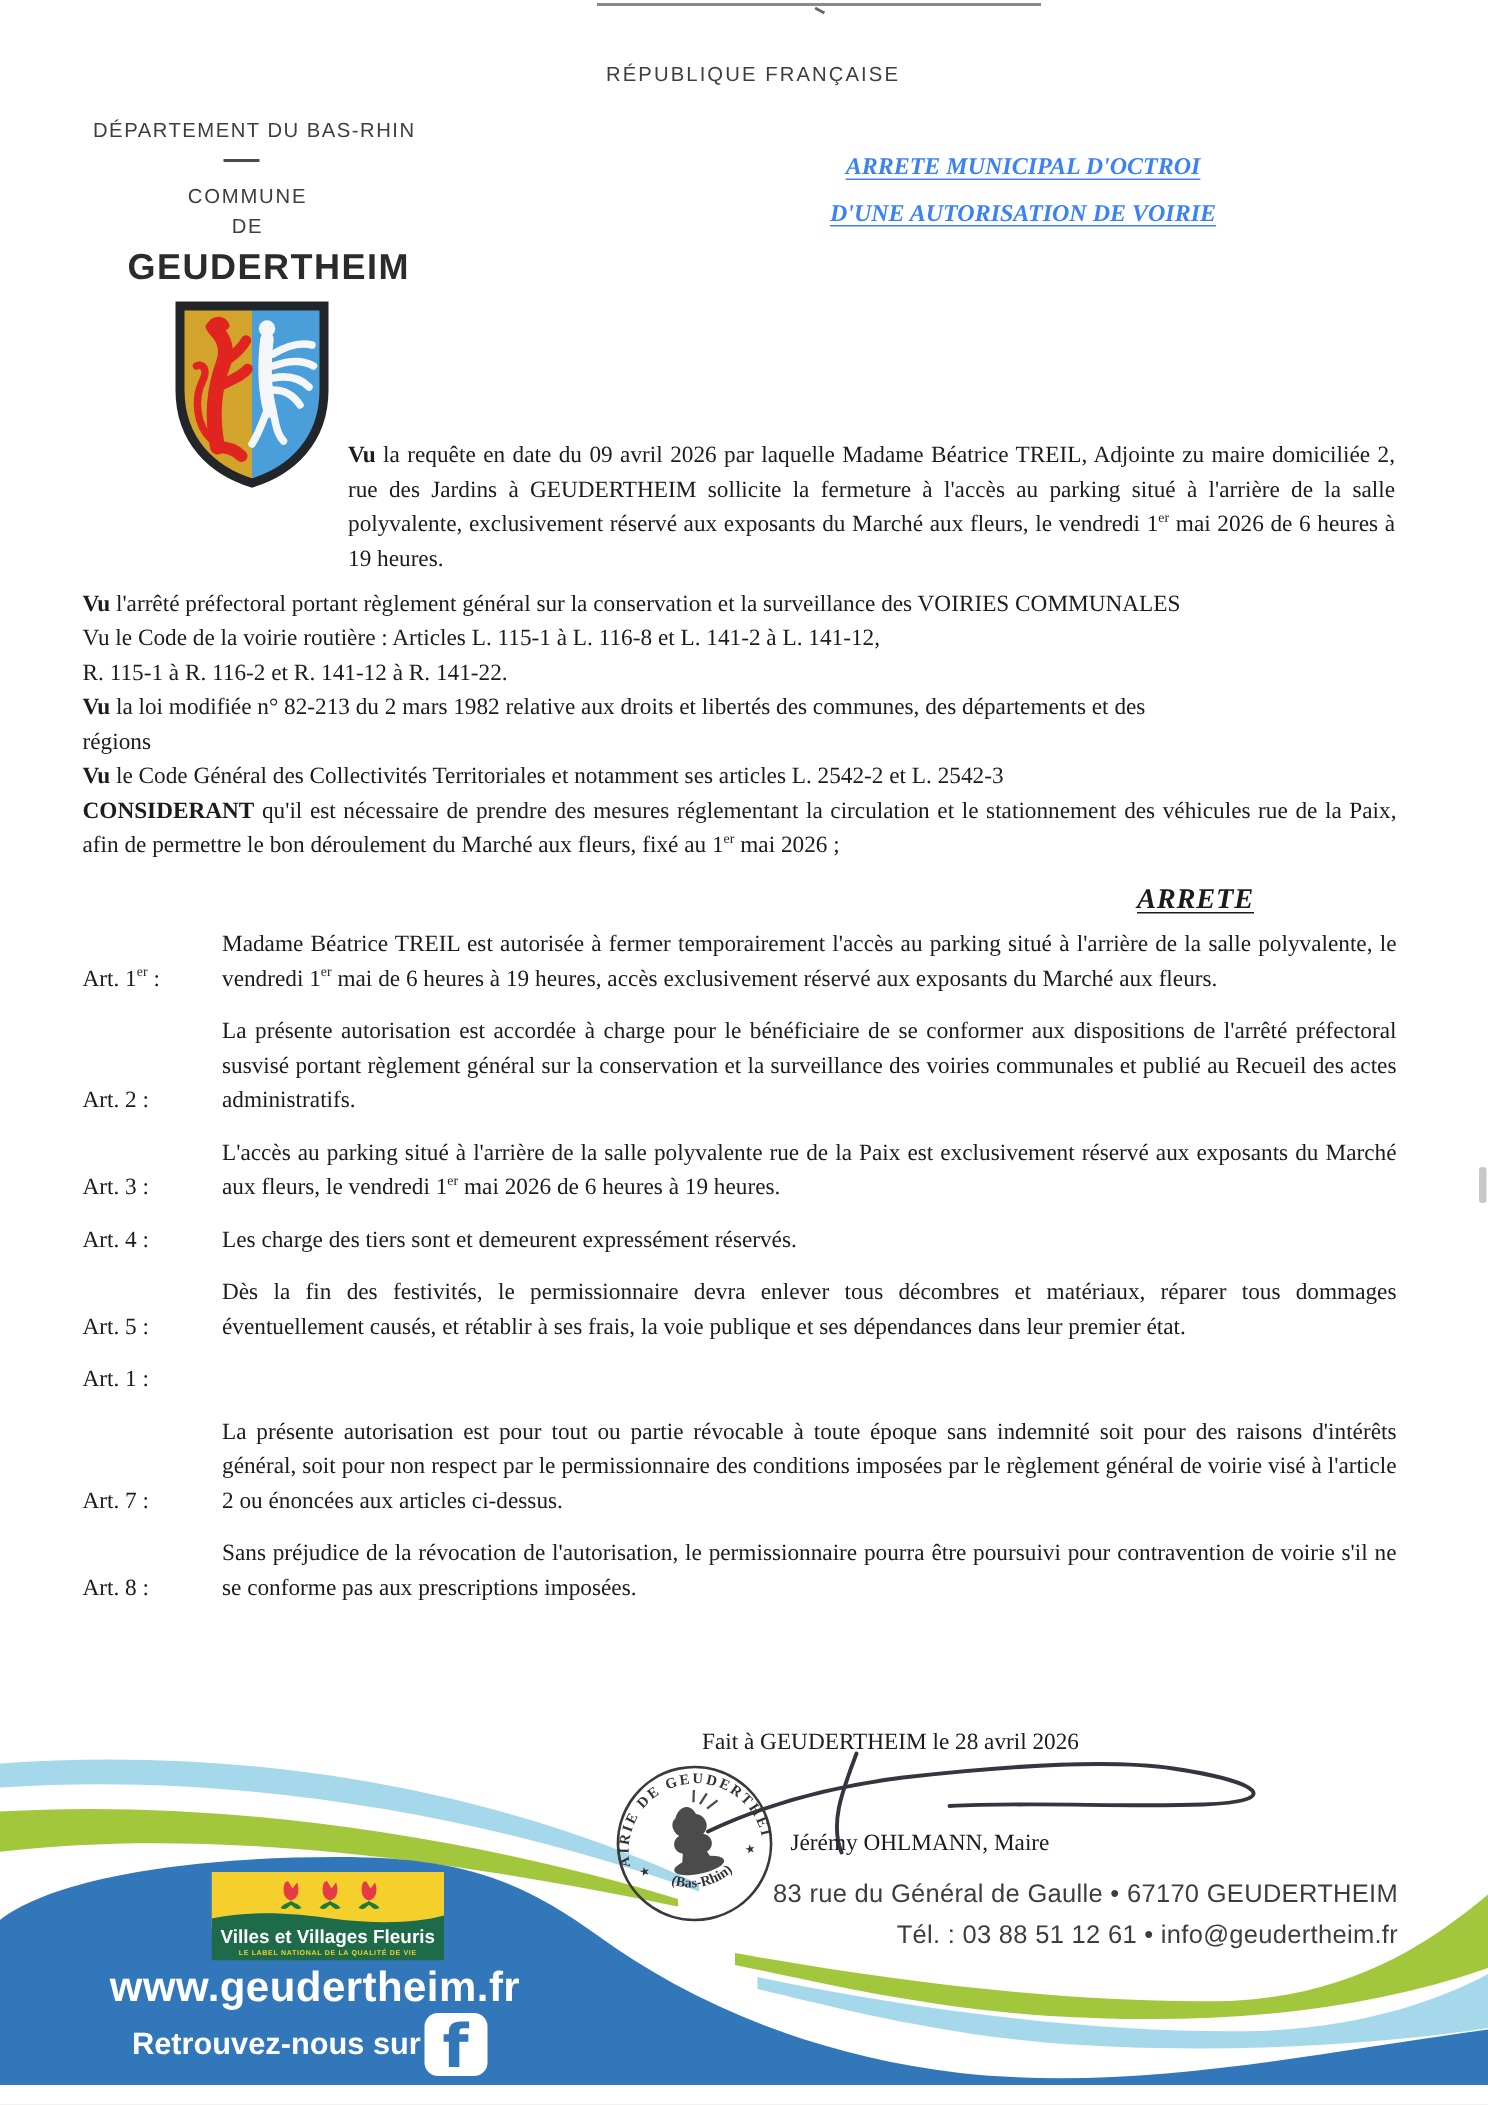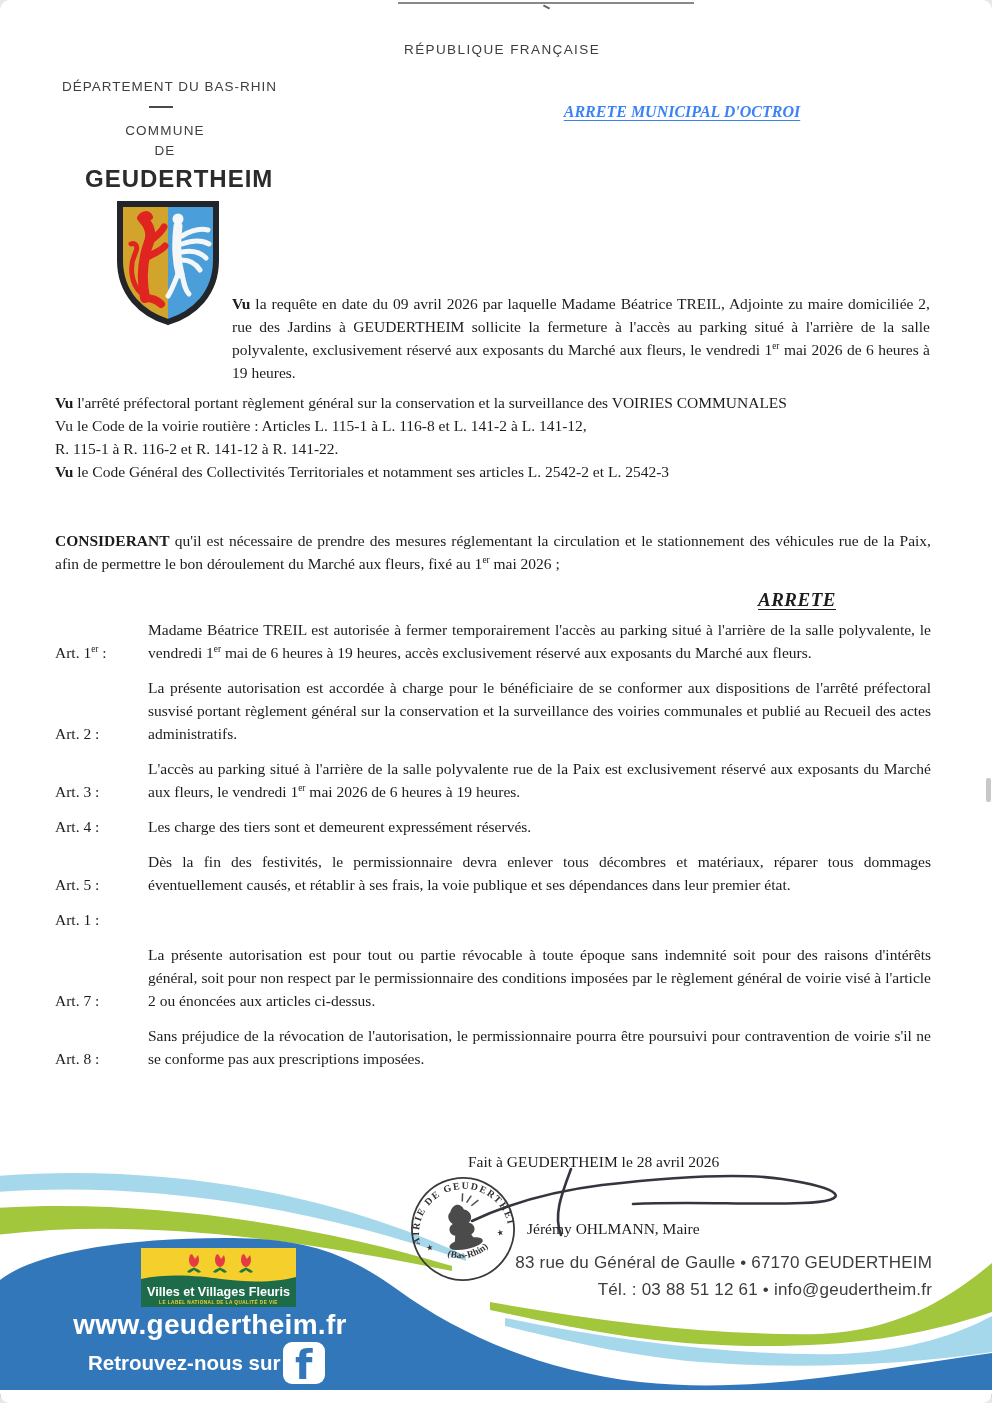--- a/index.html
+++ b/index.html
@@ -1,17 +1,17 @@
 <!DOCTYPE html>
 <html style="--blue: #3377bb; --light_blue: #a6d8ec; --green: #a2c63c; --vvf_yellow: #f5d02c; --vvf_green: #1e6b4a; --tulip_red: #e63a45; --arms_gold: #d2a42b; --arms_blue: #4a9fda; --arms_red: #e02520; --ink: #23242e;"><head>
 <meta charset="utf-8">
 <style>
   html,body{margin:0;padding:0;background:#e8e8e8;}
   #page{position:relative;width:992px;height:1403px;background:#fff;margin:0 auto;overflow:hidden;
-        font-family:"Liberation Serif",serif;color:#1c1c1c;border-radius:10px;}
+        font-family:"Liberation Serif",serif;color:#1c1c1c;}
   .abs{position:absolute;}
   
   .sans{font-family:"Liberation Sans",sans-serif;}
   .republique{left:404px;top:42px;font-size:13.5px;letter-spacing:1.4px;color:#3e3e3e;}
   .departement{left:62px;top:79px;font-size:13.5px;letter-spacing:1px;color:#3e3e3e;}
   .hdr-dash{left:149px;top:106px;width:24px;border-top:2.5px solid #4a4a4a;}
   .commune-block{left:85px;top:123px;width:160px;text-align:center;color:#3e3e3e;}
   .commune-block .l1{font-size:13.5px;letter-spacing:1.2px;}
   .commune-block .l2{font-size:13.5px;letter-spacing:1.2px;margin-top:5px;}
   .commune-block .nm{font-size:24px;font-weight:bold;letter-spacing:1px;color:#2b2b2b;margin-top:7px;}
@@ -96,30 +96,32 @@
       <path d="M70,56 C80,54 88,56 94,62" stroke-width="5"></path>
       <path d="M70,64 C78,64 84,68 88,74" stroke-width="5"></path>
       <path d="M66,78 C62,88 60,94 56,100" stroke-width="5"></path>
       <path d="M70,78 C72,88 73,94 77,98" stroke-width="5"></path>
     </g>
     <path d="M8,8 H104 V64 C104,98 82,118 56,126 C30,118 8,98 8,64 Z" fill="none" stroke="#22252a" stroke-width="6"></path>
   </svg>
 
   <div class="abs doc-title">
     <span>ARRETE MUNICIPAL D'OCTROI</span><br>
+    <span>D'UNE AUTORISATION DE VOIRIE</span>
   </div>
 
   <div class="abs para intro"><b>Vu</b><span> la requête en date du 09 avril 2026 par laquelle Madame Béatrice TREIL, Adjointe zu maire domiciliée 2, rue des Jardins à GEUDERTHEIM sollicite la fermeture à l'accès au parking situé à l'arrière de la salle polyvalente, exclusivement réservé aux exposants du Marché aux fleurs, le vendredi 1</span><sup>er</sup><span> mai 2026 de 6 heures à 19 heures.</span></div>
   <div class="abs vu-block">
   <p class="para"><b>Vu</b><span> l'arrêté préfectoral portant règlement général sur la conservation et la surveillance des VOIRIES COMMUNALES</span></p>
 
   <p class="para"><span>Vu le Code de la voirie routière : Articles L. 115-1 à L. 116-8 et L. 141-2 à L. 141-12,</span></p>
 
   <p class="para"><span>R. 115-1 à R. 116-2 et R. 141-12 à R. 141-22.</span></p>
 
+  <p class="para"><b>Vu</b><span> la loi modifiée n° 82-213 du 2 mars 1982 relative aux droits et libertés des communes, des départements et des</span><br><span>régions</span></p>
 
   <p class="para"><b>Vu</b><span> le Code Général des Collectivités Territoriales et notamment ses articles L. 2542-2 et L. 2542-3</span></p>
 </div>
   <div class="abs para considerant"><b>CONSIDERANT</b><span> qu'il est nécessaire de prendre des mesures réglementant la circulation et le stationnement des véhicules rue de la Paix, afin de permettre le bon déroulement du Marché aux fleurs, fixé au 1</span><sup>er</sup><span> mai 2026 ;</span></div>
   <div class="abs arrete-head">
     <span>ARRETE</span>
   </div>
   <div class="abs articles">
   <div class="article">
     <div class="art-label"><span>Art. 1</span><sup>er</sup><span> :</span></div>

